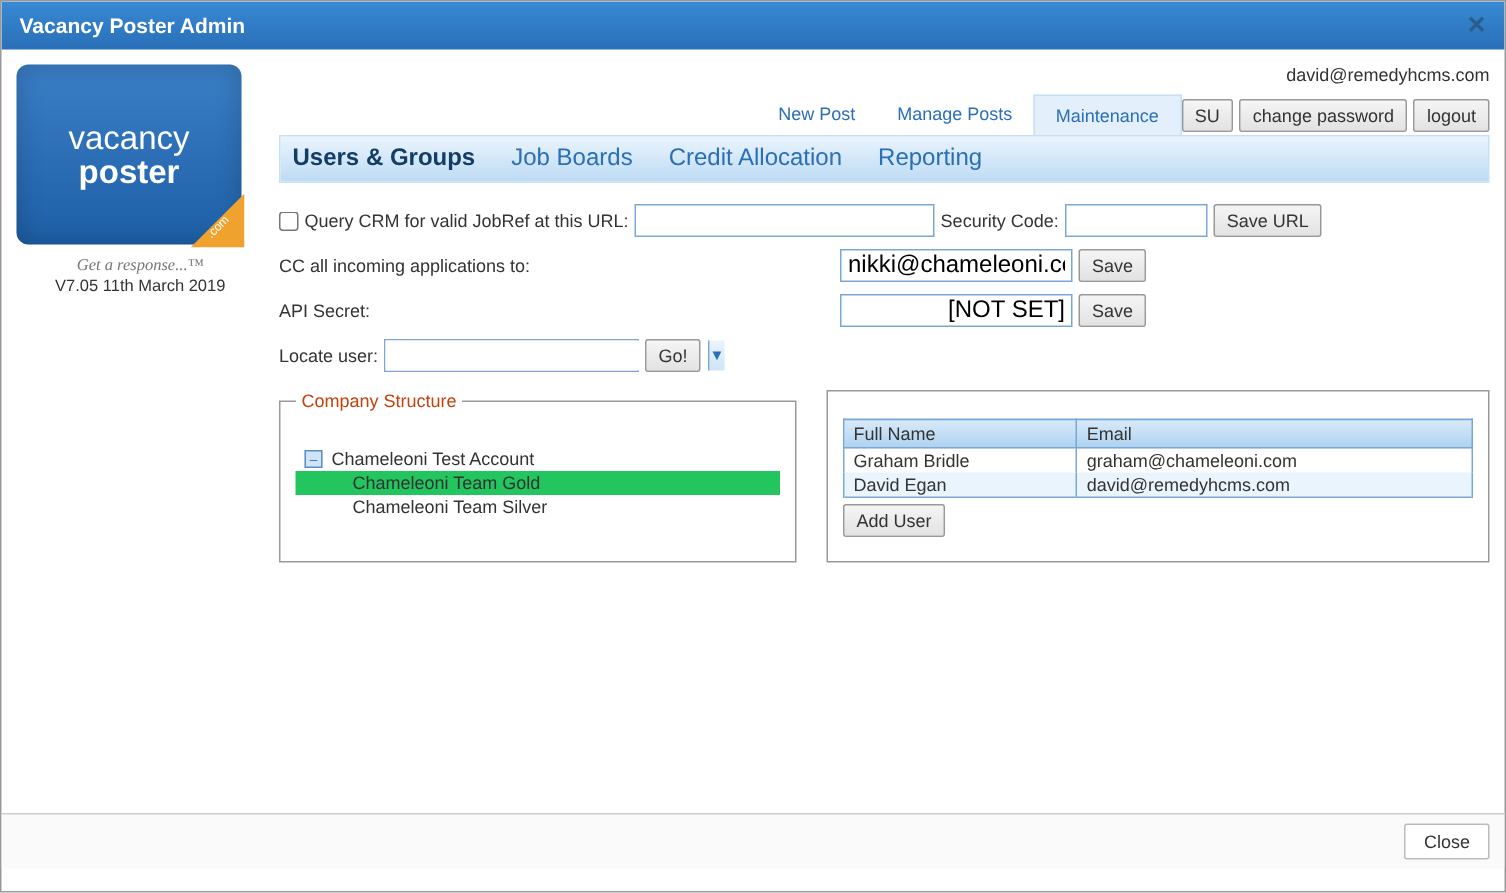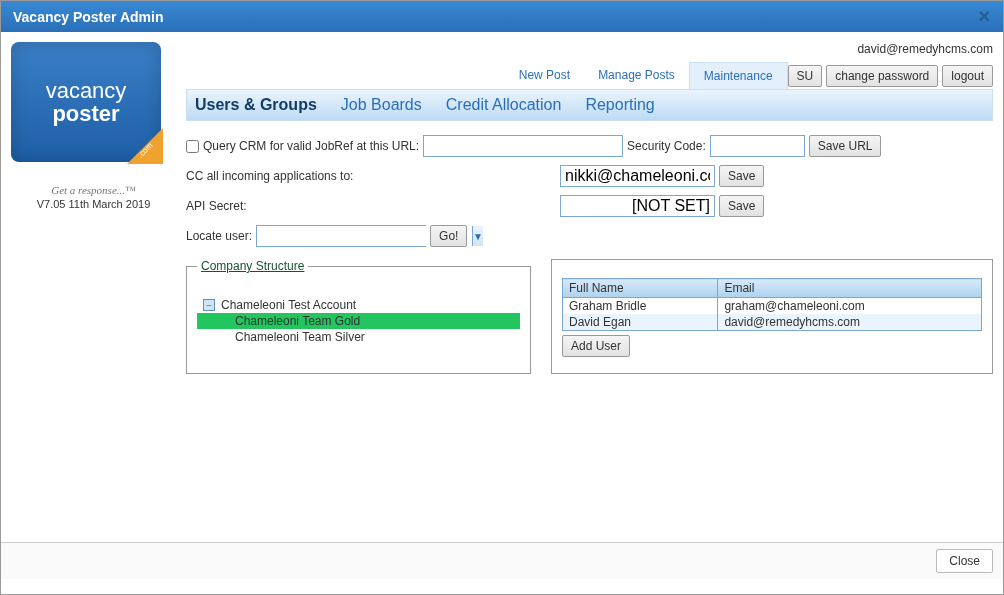--- a/index.html
+++ b/index.html
@@ -57,21 +57,21 @@
       position: absolute;
       bottom: -2px;
       right: -2px;
       width: 36px;
       height: 36px;
     }
     .tagline {
       font-family: Georgia, serif;
       font-size: 11px;
       color: #777;
-      margin-top: 22px;
+      margin-top: 8px;
       font-style: italic;
       text-align: center;
     }
     .version {
       font-size: 11px;
       color: #333;
       margin-top: 2px;
     }
     .main {
       flex: 1;
@@ -171,23 +171,22 @@
       gap: 20px;
       margin-top: 12px;
     }
     fieldset {
       border: 1px solid #999;
       padding: 18px 10px 10px 10px;
       position: relative;
     }
     fieldset legend {
       font-size: 12px;
-      color: #14532d;
+      color: #c2410c;
       padding: 0 4px;
-      text-decoration: underline;
     }
     .tree {
       padding: 6px 0;
     }
     .tree-row {
       display: flex;
       align-items: center;
       padding: 1px 6px;
       cursor: pointer;
     }

